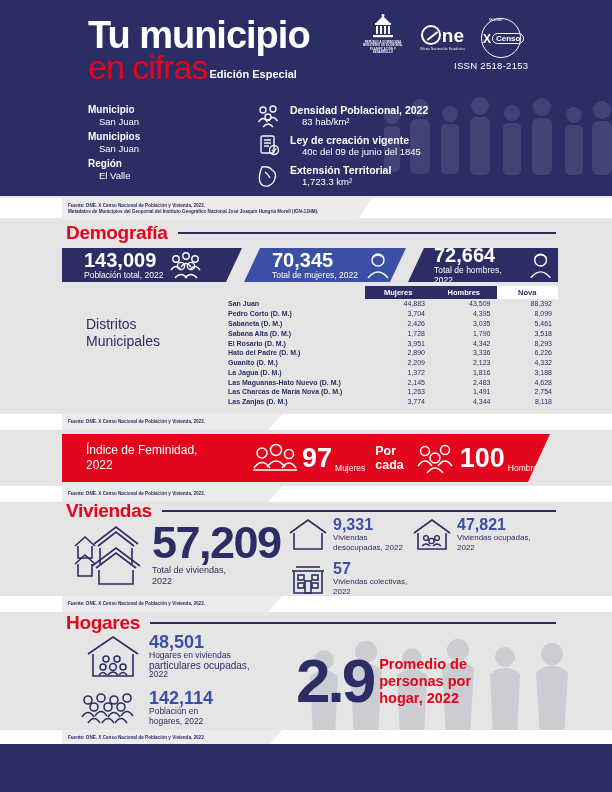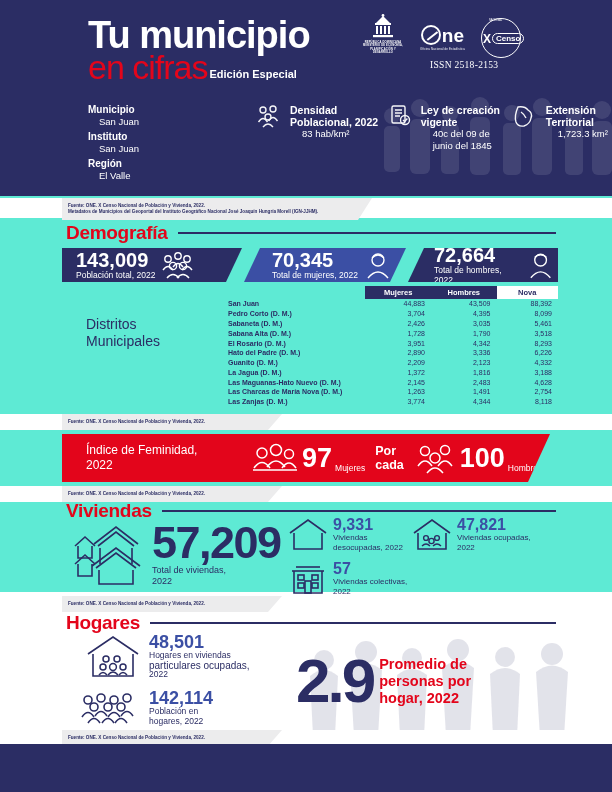--- a/index.html
+++ b/index.html
@@ -3,21 +3,21 @@
 <meta charset="utf-8">
 <style>
   * { box-sizing: border-box; margin:0; padding:0; }
   html,body { width:612px; height:792px; }
   body {
     font-family: "Liberation Sans", sans-serif;
     background:#ffffff;
     position:relative;
     overflow:hidden;
   }
-  .page { position:relative; width:612px; height:592px; background:#5eead4; }
+  .page { position:relative; width:612px; height:792px; background:#e5e5e5; }
 
   
   .header {
     position:absolute; left:0; top:0; width:612px; height:196px;
     background:#2b2d64; overflow:hidden;
   }
   .hdr-watermark{
     position:absolute; right:-10px; top:80px; width:260px; height:120px;
     opacity:.10; pointer-events:none;
   }
@@ -56,30 +56,29 @@
   .one-sub{ font-size:2.8px; color:#fff; margin-top:1.5px; letter-spacing:.2px;}
   .logo-censo{ width:44px;height:44px; position:relative; }
   .censo-ring{
     position:absolute; inset:2px; border:1.6px solid #fff; border-radius:50%;
   }
   .censo-x{ position:absolute; left:4px; top:16px; font-size:12px; font-weight:bold; color:#fff;}
   .censo-w{ position:absolute; left:13px; top:17px; font-size:8px; font-weight:bold; color:#fff;
             border:1px solid #fff; border-radius:6px; padding:0 3px; }
   .censo-top{ position:absolute; left:10px; top:3px; font-size:2.6px; color:#fff;}
   .issn{
-    position:absolute; left:430px; top:60px; font-size:9.5px; color:#fff;
+    position:absolute; left:454px; top:60px; font-size:9.5px; color:#fff;
     letter-spacing:.3px;
-    font-family:Liberation Serif, serif;
   }
 
   .facts{ position:absolute; left:0; top:104px; width:612px; height:80px; }
   .facts-left{ position:absolute; left:88px; top:0; }
   .fact-k{ font-size:10px; font-weight:bold; color:#fff; line-height:12px; }
   .fact-v{ font-size:9.5px; color:#fff; line-height:12px; padding-left:11px; margin-bottom:3px;}
-  .facts-right{ position:absolute; left:256px; top:0; display:flex; flex-direction:row; gap:3px;}
+  .facts-right{ position:absolute; left:256px; top:0; display:flex; flex-direction:column; gap:3px;}
   .fact-row{ display:flex; align-items:flex-start; gap:8px; }
   .fact-ico{ width:26px; height:24px; flex:0 0 26px; opacity:.95; }
   .fact-txt .fact-k{ font-size:10.5px; }
   .fact-txt .fact-v{ font-size:9.5px; padding-left:12px; }
 
   
   .srcbar{
     position:absolute; left:0; width:612px; height:16px; background:#ffffff;
   }
   .srcbar .tab{
@@ -226,21 +225,21 @@
         <div class="censo-w">Censo</div>
       </div>
     </div>
 
     <div class="issn">ISSN  2518-2153</div>
 
     <div class="facts">
       <div class="facts-left">
         <div class="fact-k">Municipio</div>
         <div class="fact-v">San Juan</div>
-        <div class="fact-k">Instituto</div>
+        <div class="fact-k">Municipios</div>
         <div class="fact-v">San Juan</div>
         <div class="fact-k">Región</div>
         <div class="fact-v">El Valle</div>
       </div>
 
       <div class="facts-right">
         <div class="fact-row">
           <svg class="fact-ico" viewBox="0 0 26 24">
             <g class="icowhite">
               <circle cx="7" cy="6" r="3"></circle>
@@ -292,21 +291,21 @@
 Metadatos de Municipios del Geoportal del Instituto Geográfico Nacional José Joaquín Hungría Morell (IGN-JJHM).</div>
     </div>
   </div>
 
   <div class="sec-title-row" style="left:66px; top:222px; width:490px;">
     <div class="sec-title">Demografía</div>
     <div class="sec-rule" style="flex:1;"></div>
   </div>
 
   <div class="band band-dark" style="left:62px; top:248px; width:180px; clip-path: polygon(0 0, 100% 0, calc(100% - 16px) 100%, 0 100%);">
-    <div class="txtwrap" style="margin-left:14px;">
+    <div class="txtwrap" style="margin-left:22px;">
       <div class="num">143,009</div>
       <div class="lbl">Población total, 2022</div>
     </div>
     <svg class="figico" viewBox="0 0 36 30" style="margin-left:4px;">
       <g class="icowhite" stroke-width="1.2">
         <circle cx="9" cy="9" r="3.2"></circle>
           <path d="M4 20 q5 -7 10 0"></path>
         <circle cx="19" cy="6" r="3.2"></circle>
           <path d="M14 17 q5 -7 10 0"></path>
         <circle cx="28" cy="9" r="3.2"></circle>

